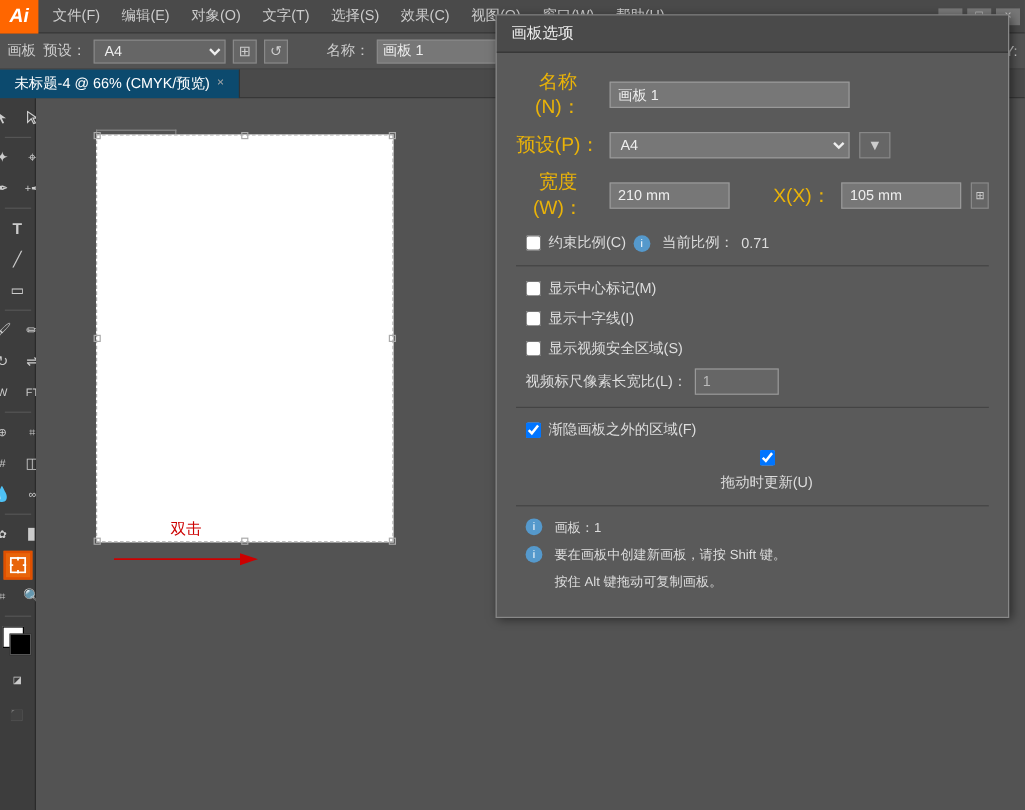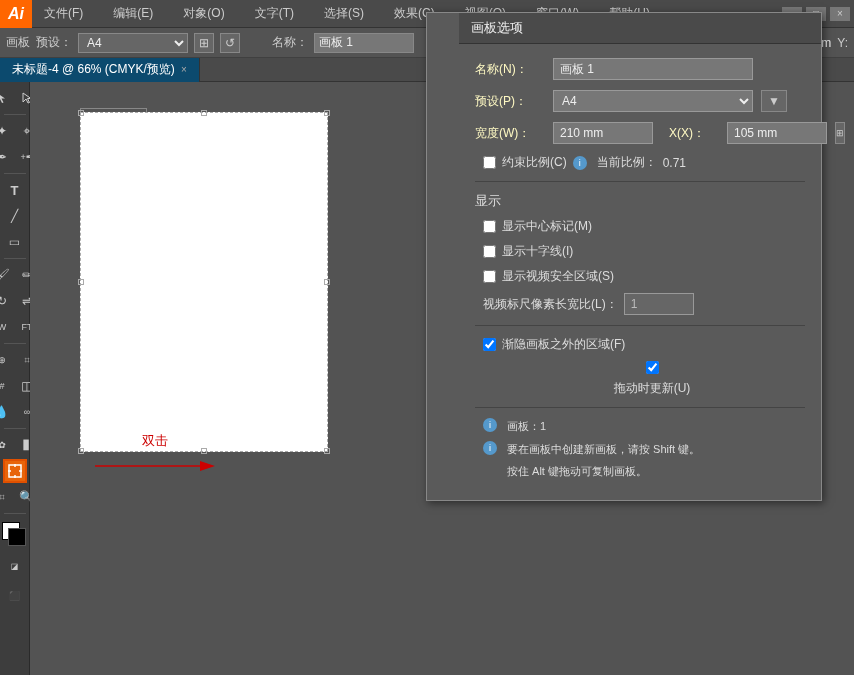--- a/index.html
+++ b/index.html
@@ -8,21 +8,21 @@
     
     #titlebar {
       width: 854px; height: 28px; background: #4a4a4a; display: flex; align-items: center;
       border-bottom: 1px solid #333;
     }
     #ai-logo {
       width: 32px; height: 28px; background: #ff6600; display: flex; align-items: center; justify-content: center;
       font-size: 16px; font-weight: bold; color: #fff; font-style: italic;
     }
     #menu-bar {
-      display: flex; align-items: center; flex: 1; padding: 0 4px; gap: 14px;
+      display: flex; align-items: center; flex: 1; padding: 0 4px; gap: 2px;
     }
     .menu-item {
       color: #ccc; padding: 2px 8px; font-size: 12px; cursor: pointer; white-space: nowrap;
     }
     #window-controls {
       display: flex; align-items: center; gap: 4px; padding-right: 4px; margin-left: auto;
     }
     .win-btn {
       width: 20px; height: 14px; background: #777; border: none; cursor: pointer; font-size: 10px; color: #ccc; display: flex; align-items: center; justify-content: center;
     }
@@ -93,34 +93,33 @@
     #artboard {
       position: absolute; top: 30px; left: 50px; width: 248px; height: 340px;
       background: #fff; border: 1px dashed #aaa;
     }
     .artboard-handle {
       position: absolute; width: 6px; height: 6px; background: transparent; border: 1px solid #aaa;
     }
 
     
     #dialog {
-      position: absolute; top: 12px; left: 426px; width: 396px; background: #5a5a5a;
+      position: absolute; top: 12px; left: 413px; width: 428px; background: #5a5a5a;
       border: 1px solid #888; box-shadow: 2px 2px 8px rgba(0,0,0,0.5);
       z-index: 10;
-      padding-left: 32px;
     }
     #dialog-title {
       background: #4a4a4a; color: #eee; font-size: 13px; padding: 6px 12px;
       border-bottom: 1px solid #333;
     }
     #dialog-body { padding: 14px 16px; }
     .field-row {
       display: flex; align-items: center; margin-bottom: 10px; gap: 8px;
     }
-    .field-label { color: #fef9c3; font-size: 12px; width: 70px; flex-shrink: 0; text-align: left; }
+    .field-label { color: #eab308; font-size: 16px; width: 70px; flex-shrink: 0; text-align: center; }
     .field-input {
       background: #777; border: 1px solid #999; color: #eee; font-size: 12px;
       padding: 2px 6px; height: 22px;
     }
     .field-input.wide { width: 200px; }
     .field-input.medium { width: 100px; }
     .field-input.small { width: 70px; }
     .field-input.disabled { background: #666; color: #bbb; }
     .field-select {
       background: #777; border: 1px solid #999; color: #eee; font-size: 12px;
@@ -361,21 +360,20 @@
       <div class="checkbox-row">
         <input type="checkbox" id="constrain-cb" style="">
         <label for="constrain-cb">约束比例(C)</label>
         <span class="info-icon">i</span>
         <span class="ratio-text">当前比例：</span>
         <span class="ratio-text">0.71</span>
       </div>
 
       <div class="dialog-section-divider"></div>
 
-      <div class="section-label">显示</div>
 
       <div class="checkbox-row">
         <input type="checkbox" id="center-cb" style="">
         <label for="center-cb">显示中心标记(M)</label>
       </div>
 
       <div class="checkbox-row">
         <input type="checkbox" id="crosshair-cb" style="">
         <label for="crosshair-cb">显示十字线(I)</label>
       </div>

